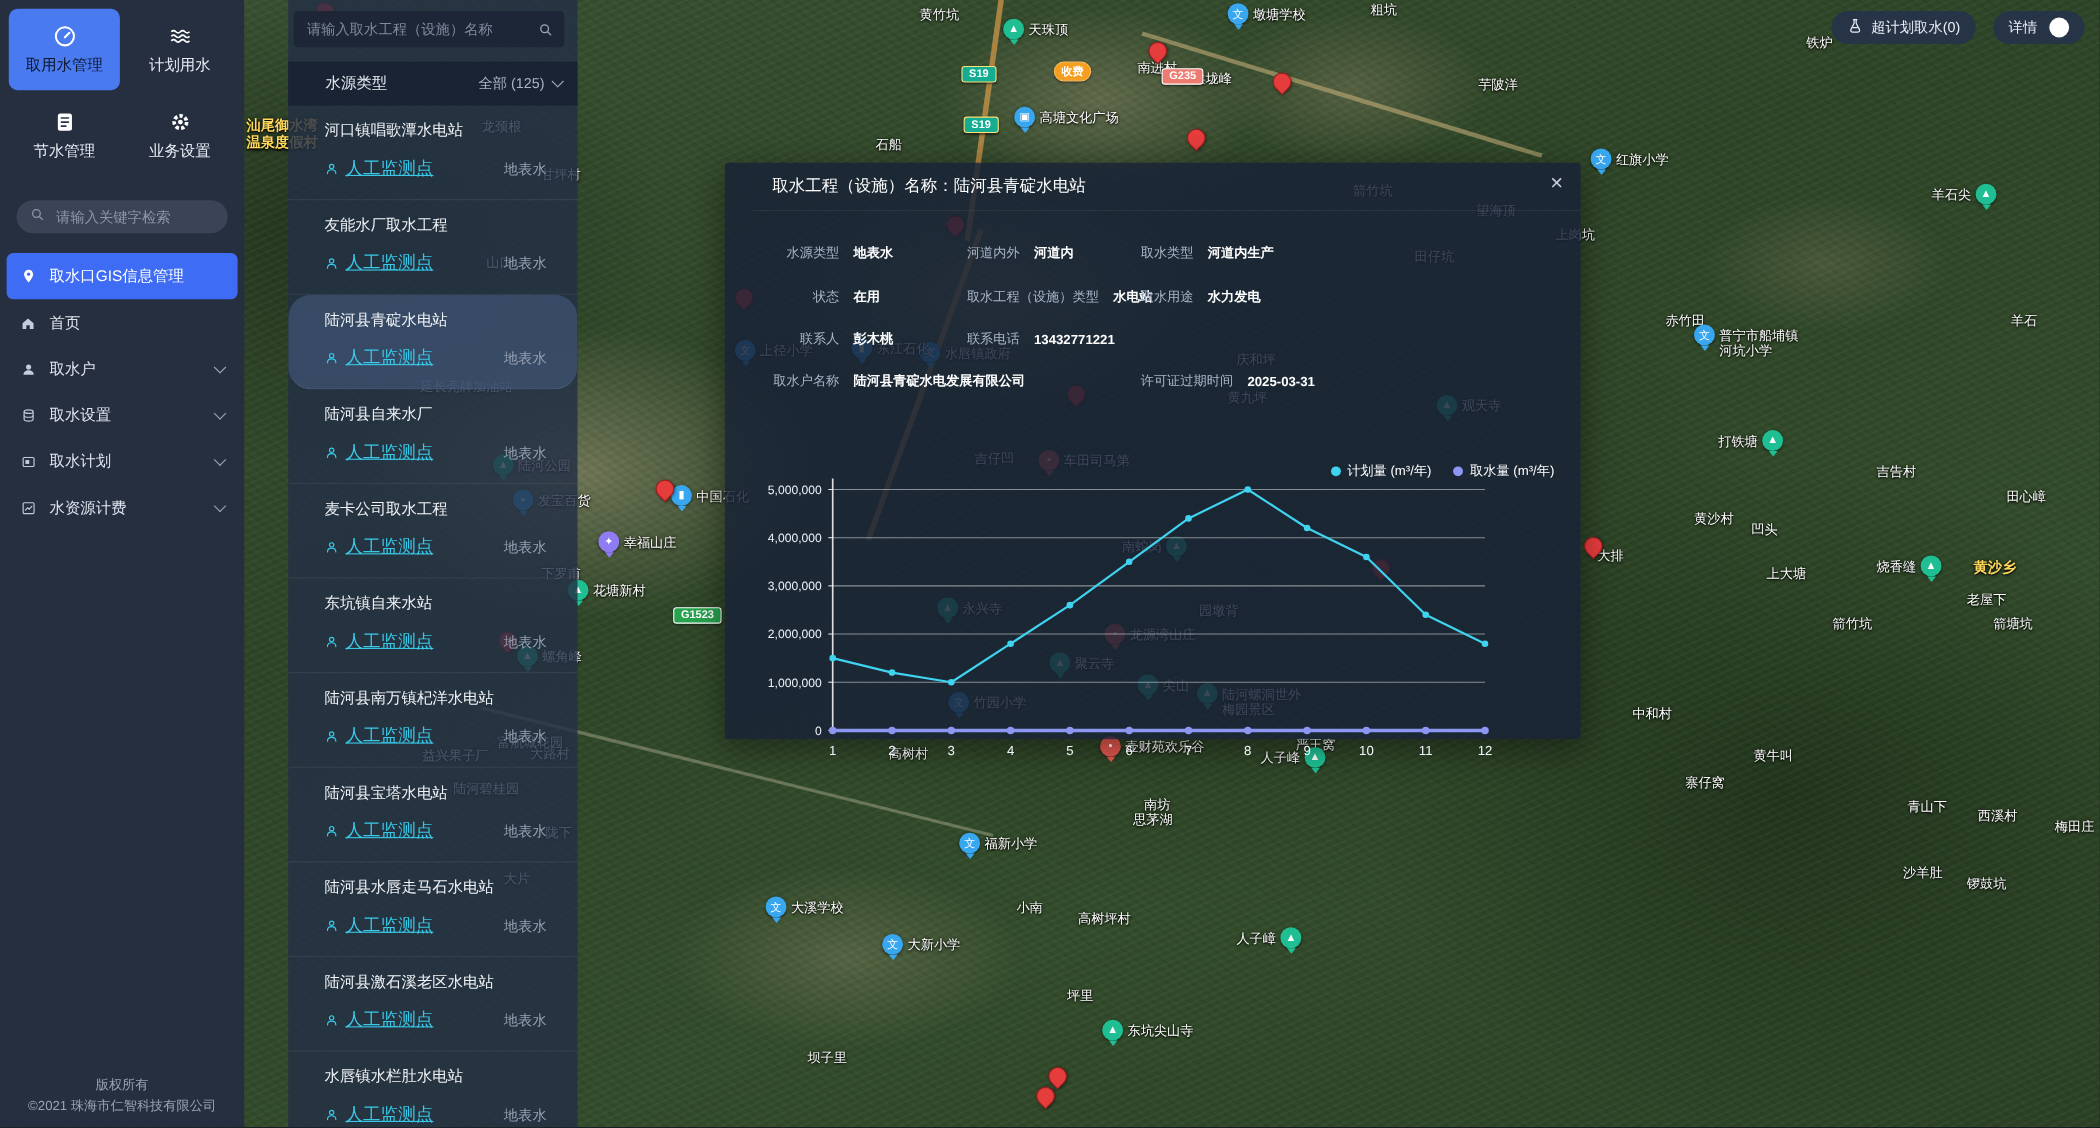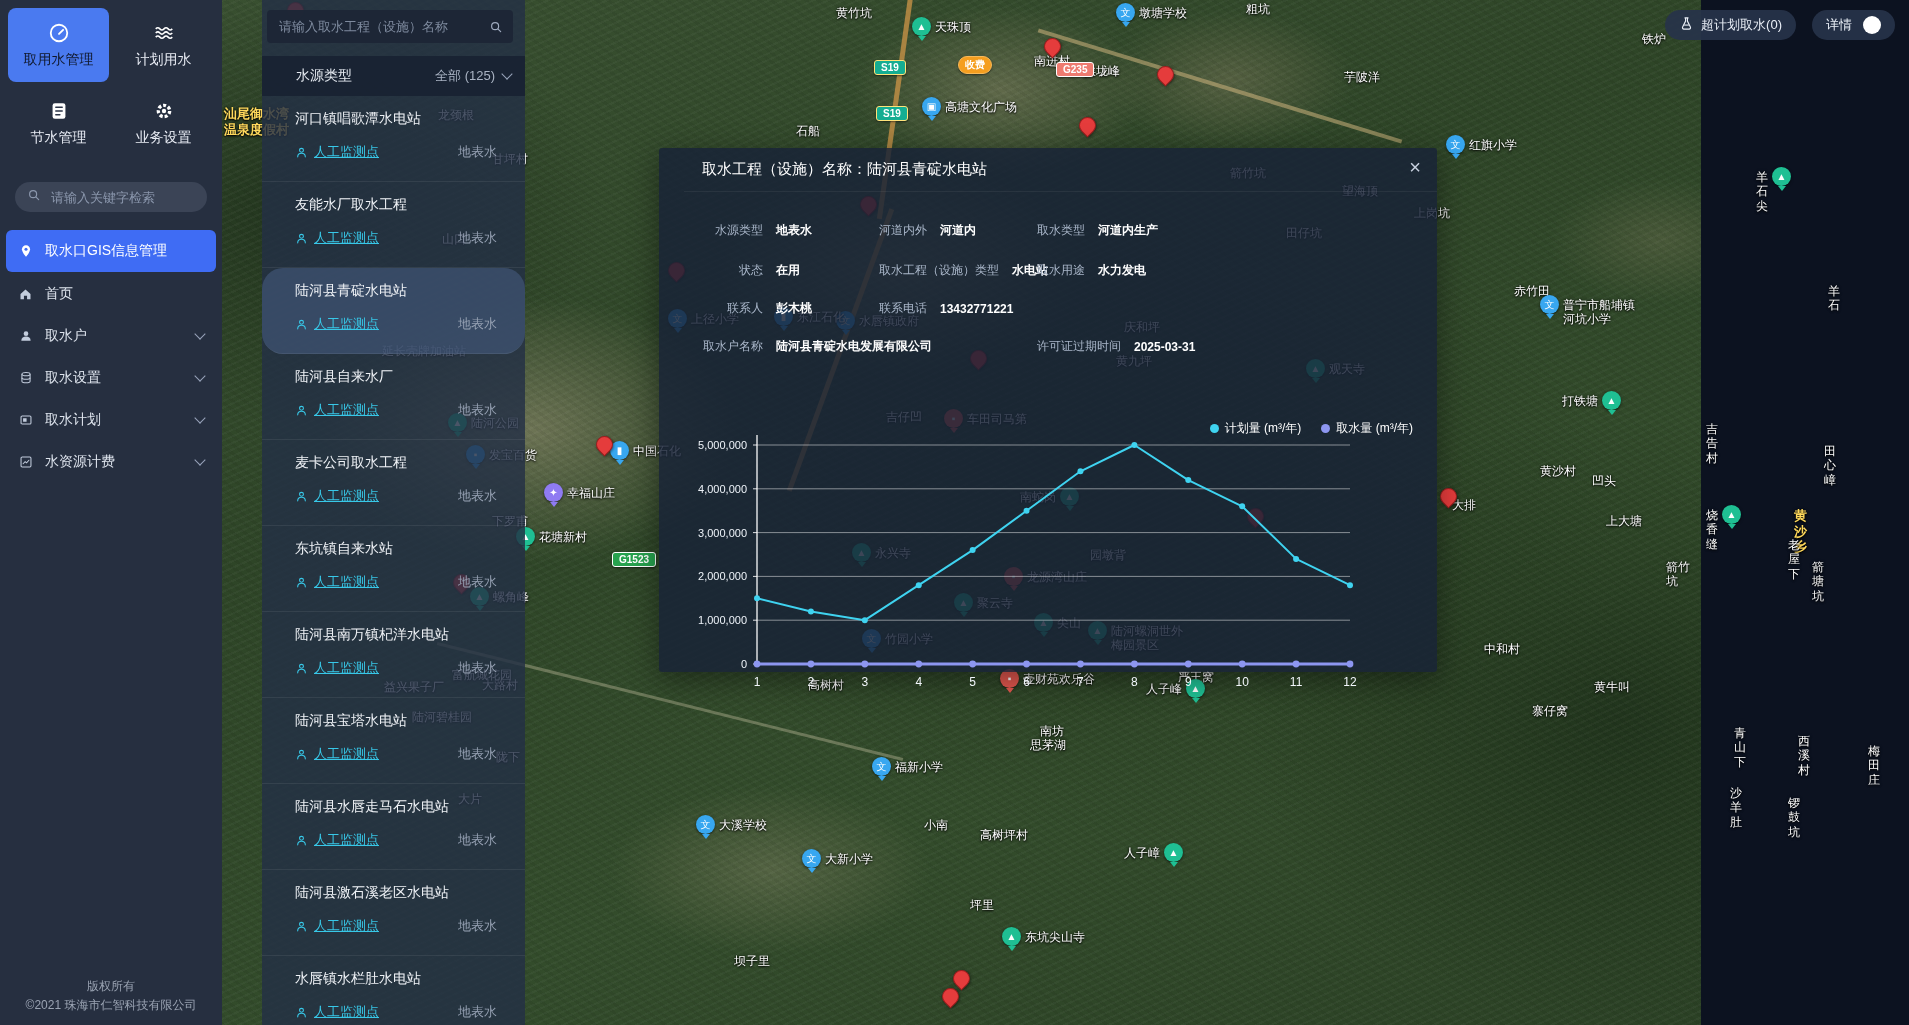--- a/index.html
+++ b/index.html
@@ -3,21 +3,21 @@
 <meta charset="utf-8">
 <style>
   html,body{margin:0;padding:0;}
   body{
     width:1909px;height:1025px;position:relative;overflow:hidden;
     font-family:"Liberation Sans","DejaVu Sans",sans-serif;
     background:#0c1220;color:#fff;
   }
   
   #map{
-    position:absolute;left:0;top:0;width:1701px;height:1025px;
+    position:absolute;left:0;top:0;width:1909px;height:1025px;
     background:
       radial-gradient(ellipse 300px 190px at 530px 430px, rgba(172,163,130,.50), transparent 70%),
       radial-gradient(ellipse 260px 150px at 900px 270px, rgba(150,145,112,.38), transparent 70%),
       radial-gradient(ellipse 210px 120px at 1000px 90px, rgba(160,150,118,.42), transparent 70%),
       radial-gradient(ellipse 180px 100px at 1230px 80px, rgba(150,140,108,.36), transparent 70%),
       radial-gradient(ellipse 230px 120px at 770px 870px, rgba(155,150,118,.32), transparent 70%),
       radial-gradient(ellipse 160px 90px at 1660px 240px, rgba(140,135,102,.28), transparent 70%),
       radial-gradient(ellipse 420px 300px at 300px 210px, rgba(22,38,20,.6), transparent 72%),
       radial-gradient(ellipse 520px 420px at 1620px 720px, rgba(20,36,18,.55), transparent 72%),
       radial-gradient(ellipse 620px 420px at 1150px 520px, rgba(28,46,24,.5), transparent 75%),
@@ -74,21 +74,21 @@
   #panel-search input{flex:1;background:transparent;border:none;outline:none;color:#cfd8e6;font-size:13px;font-family:inherit;min-width:0;}
   #panel-search input::placeholder{color:#7e8a9e;}
   #panel-search .s-ic{color:#9fabc0;display:flex;}
   #filter-row{margin-top:13px;height:40px;background:rgba(22,31,47,.8);display:flex;align-items:center;padding:0 14px 0 34px;}
   #filter-row .fl{font-size:14px;color:#e6ebf2;}
   #filter-row .fv{margin-left:auto;font-size:13px;color:#aab4c4;display:flex;align-items:center;gap:8px;}
   #stations .item{height:86px;box-sizing:border-box;padding:14px 28px 0 33px;border-bottom:1px solid rgba(255,255,255,.07);cursor:pointer;}
   #stations .item.sel{background:rgba(66,88,122,.65);border-radius:21px;}
   #stations .nm{font-size:14px;color:#f0f3f7;white-space:nowrap;}
   #stations .sub{margin-top:15px;display:flex;align-items:center;}
-  #stations .mon{display:flex;align-items:center;gap:6px;color:#38c8e8;font-size:13px;text-decoration:underline;}
+  #stations .mon{display:flex;align-items:center;gap:6px;color:#38c8e8;font-size:16px;text-decoration:underline;}
   #stations .src{margin-left:auto;color:#96a1b3;font-size:13px;}
   
   #controls{position:absolute;top:10px;right:14px;display:flex;gap:16px;z-index:12;align-items:center;}
   .ctrl-pill{height:30px;background:rgba(39,51,74,.92);border-radius:16px;display:flex;align-items:center;padding:0 14px;color:#e9eef6;font-size:13px;gap:7px;cursor:pointer;}
   .knob{width:18px;height:18px;border-radius:50%;background:#fff;margin-left:4px;}
   
   #modal{position:absolute;left:659px;top:148px;width:753px;height:524px;background:rgba(24,35,55,.84);
          border-radius:3px;z-index:8;box-shadow:0 8px 30px rgba(0,0,0,.4);padding-left:25px;}
   #modal-title{padding:12px 18px;font-size:15px;color:#fff;border-bottom:1px solid rgba(255,255,255,.06);}
   #modal-close{position:absolute;top:9px;right:16px;font-size:20px;color:#c7d0de;cursor:pointer;line-height:1;}

